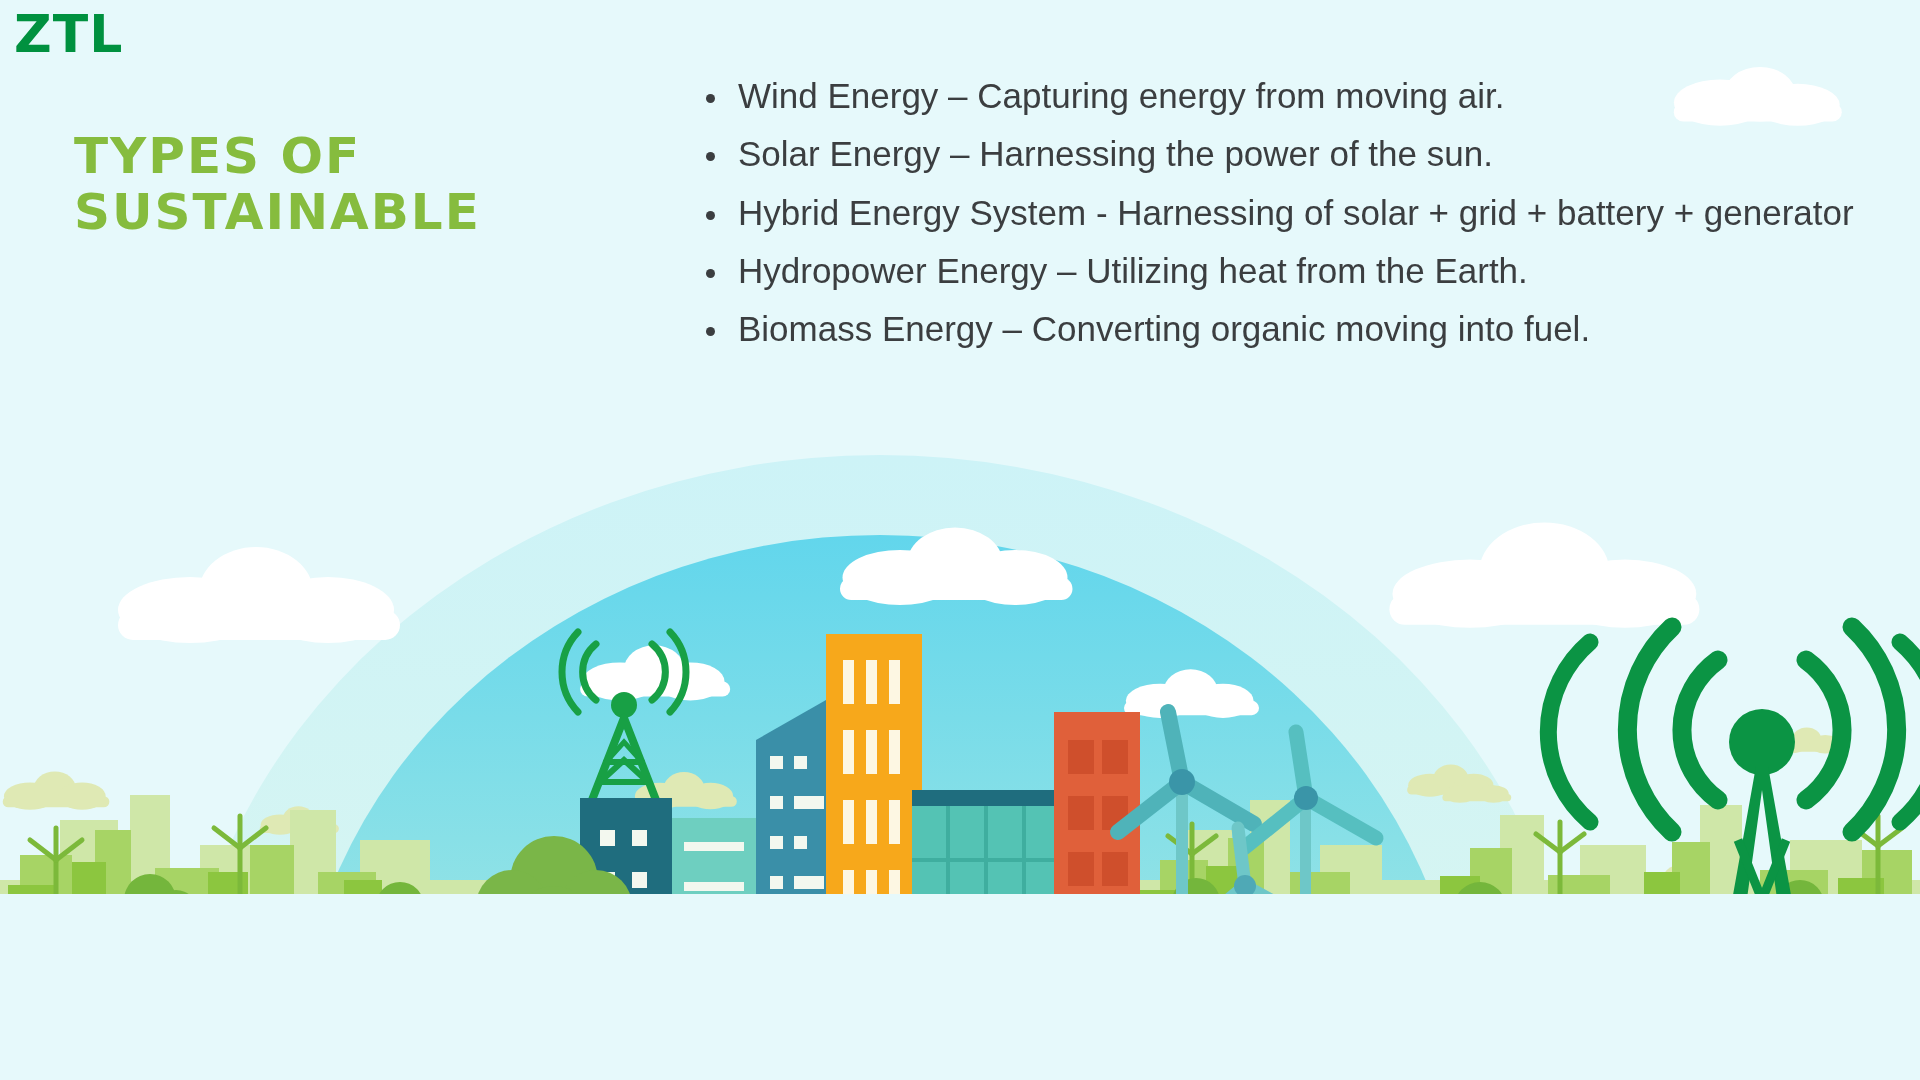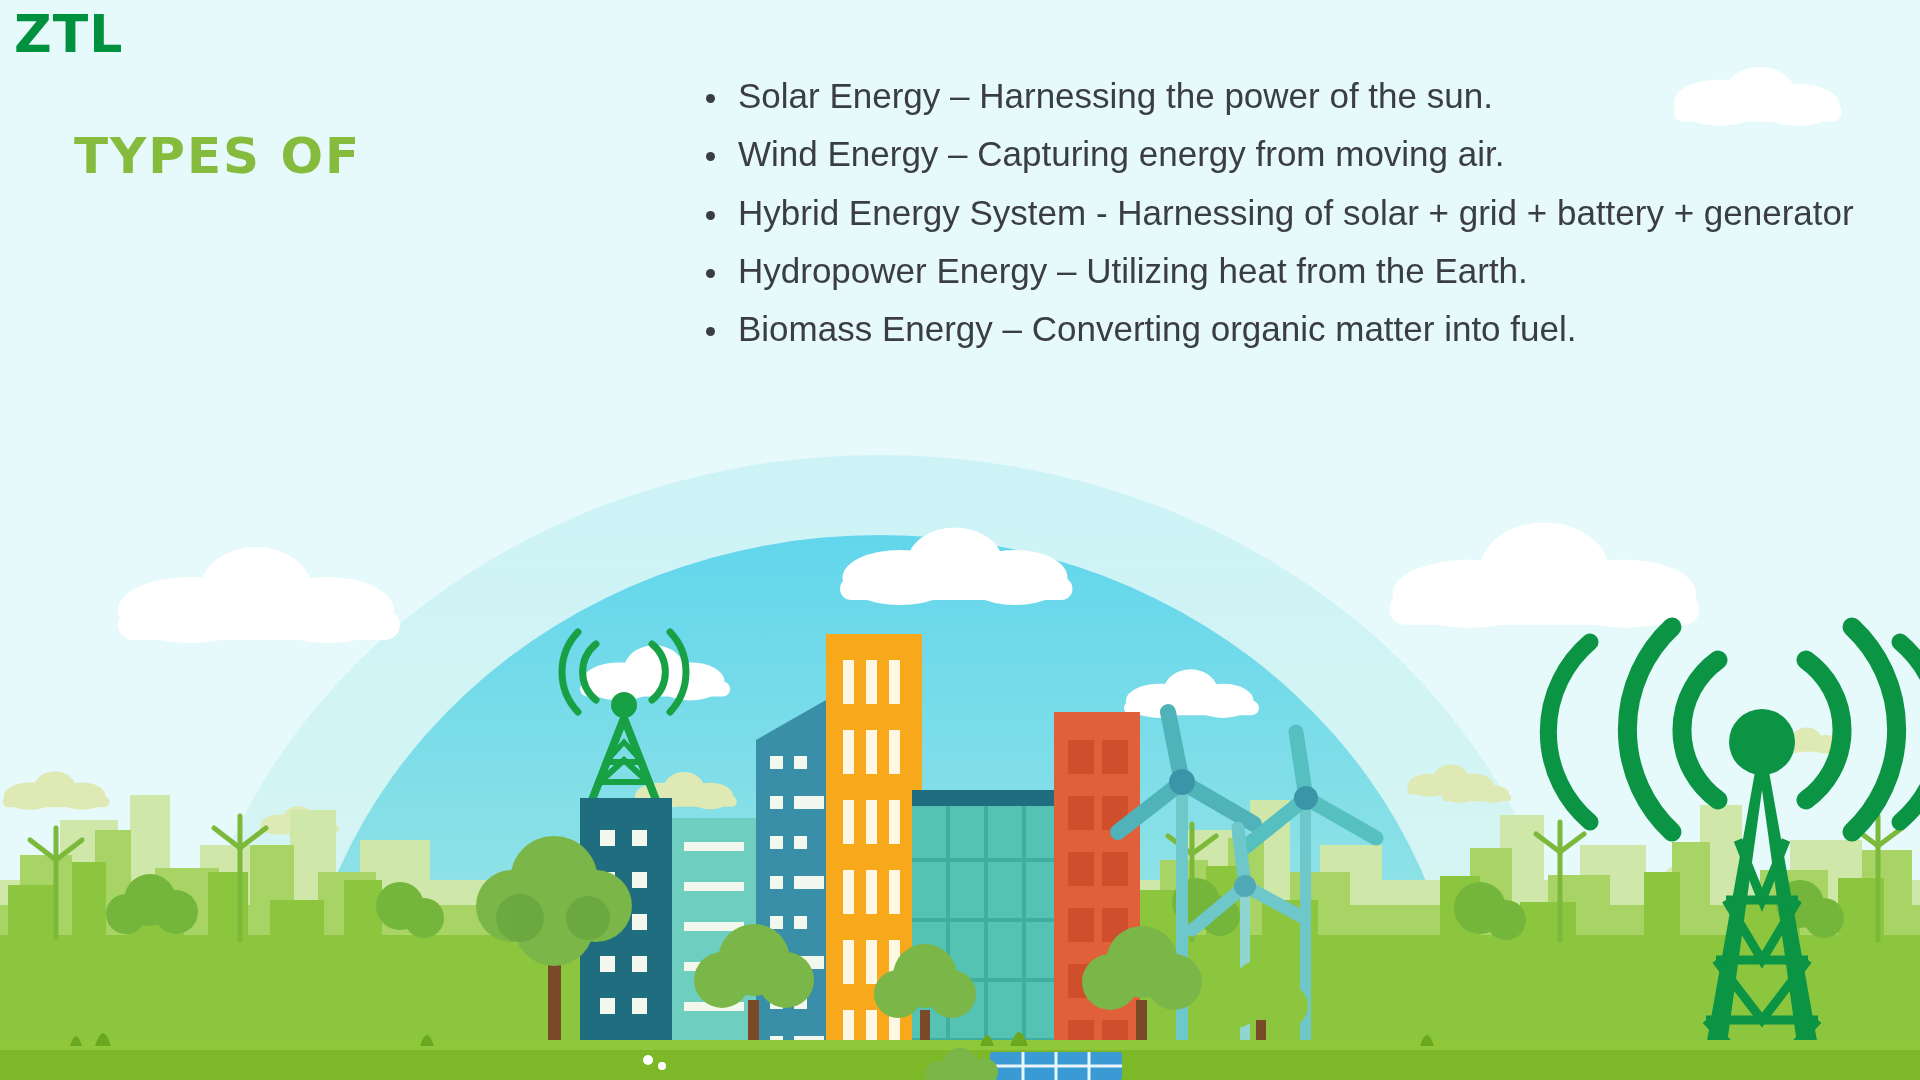--- a/index.html
+++ b/index.html
@@ -1,21 +1,21 @@
 <!DOCTYPE html>
 <html><head>
 <meta charset="utf-8">
 <style>
   html,body{margin:0;padding:0;}
   body{
     width:1920px;height:1080px;overflow:hidden;position:relative;
     background:#e6f9fb;
     font-family:"Liberation Sans", sans-serif;
   }
-  #stage{position:absolute;left:0;top:0;width:1920px;height:1080px;overflow:hidden;background:#e6f9fb;text-decoration:underline;}
+  #stage{position:absolute;left:0;top:0;width:1920px;height:894px;overflow:hidden;background:#e6f9fb;text-decoration:underline;}
 
   
   .layer{position:absolute;left:0;top:0;width:1920px;height:1080px;}
   svg.layer{display:block;}
 
   
   #logo{
     position:absolute;left:14px;top:8px;
     font-size:52px;font-weight:bold;letter-spacing:1px;
     color:#00913f;
@@ -539,23 +539,24 @@
           <circle cx="984" cy="1072" r="14"></circle>
         <circle cx="938" cy="1074" r="13"></circle>
       </g>
     </g>
   </svg>
 
   <div id="logo">ZTL</div>
 
   <div id="headline">
     <span class="ln">TYPES OF</span>
+    <span class="ln">SUSTAINABLE</span>
   </div>
 
   <ul id="bullets">
+    <li>Wind Energy – Capturing energy from moving air.</li>
     <li>Solar Energy – Harnessing the power of the sun.</li>
-    <li>Wind Energy – Capturing energy from moving air.</li>
     <li>Hybrid Energy System - Harnessing of solar + grid + battery + generator</li>
     <li>Hydropower Energy – Utilizing heat from the Earth.</li>
-    <li>Biomass Energy – Converting organic matter into fuel.</li>
+    <li>Biomass Energy – Converting organic moving into fuel.</li>
   </ul>
 
 </div>
 
 </body></html>

